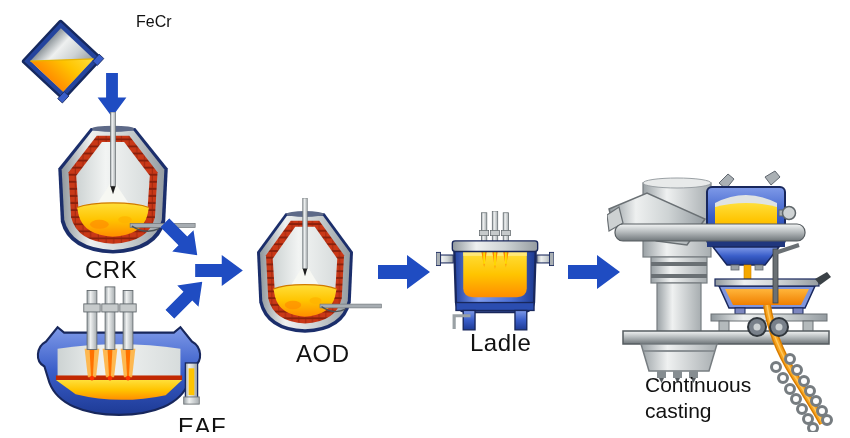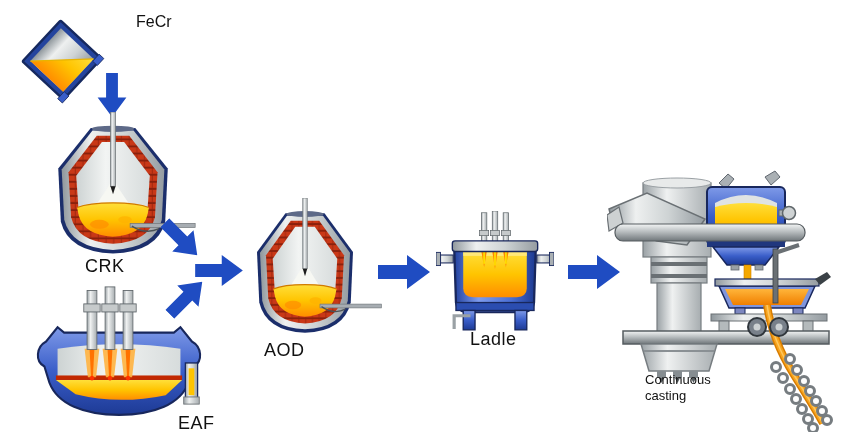--- a/index.html
+++ b/index.html
@@ -2,22 +2,22 @@
 <html style="--arrow-blue: #1f4cc2; --outline-navy: #1b2e6b; --refractory-red: #c93817; --melt-yellow: #ffc400; --melt-orange: #ff8d00; --steel-grey: #c9cdce; --equipment-blue: #3a5ec9; --strand-orange: #f29111; --background: #ffffff;"><head>
 <meta charset="utf-8">
 <style>
   *{margin:0;padding:0;box-sizing:border-box}
   html,body{background:#fff}
   body{font-family:"Liberation Sans",sans-serif}
   #canvas{position:relative;width:850px;height:432px;background:var(--background,#ffffff);overflow:hidden}
   .abs{position:absolute}
   .lbl{position:absolute;color:#111;white-space:nowrap}
   .lbl-sm{font-size:16px}
-  .lbl-md{font-size:18px;letter-spacing:.5px}
-  .lbl-cc{font-size:13px;line-height:1.25;white-space:pre-line}
+  .lbl-md{font-size:24px;letter-spacing:.5px}
+  .lbl-cc{font-size:21px;line-height:1.25;white-space:pre-line}
   .arrow polygon{fill:var(--arrow-blue,#1f4cc2)}
 </style>
 </head>
 <body>
 
 <div id="canvas">
 
   <svg width="0" height="0" class="abs" aria-hidden="true">
     <defs>
       <linearGradient id="gShell" x1="0" y1="0" x2="1" y2="0">
@@ -158,21 +158,21 @@
     <ellipse cx="60" cy="127" rx="11" ry="5" fill="#ff9000" opacity="0.75"></ellipse>
     <ellipse cx="90" cy="122" rx="8" ry="4" fill="#ffb300" opacity="0.8"></ellipse>
     <path d="M34,108 C52,101 100,101 118,108" fill="none" stroke="#d07a00" stroke-width="1.5"></path>
     <ellipse cx="76" cy="19" rx="25" ry="3.5" fill="#5e6a88"></ellipse>
     <rect x="73" y="0" width="6" height="84" fill="url(#gCol)" stroke="#6a7074" stroke-width="0.8"></rect>
     <path d="M73,84 h6 l-3,9 z" fill="#1c1c1c"></path>
     <rect x="96" y="126" width="82" height="4.5" fill="#a7adb2" stroke="#70767a" stroke-width="0.8"></rect>
     <path d="M98,129 q16,10 32,3" fill="none" stroke="#4c5256" stroke-width="1.6"></path>
   </svg>
 
-  <div class="lbl lbl-md" style="left:264px;top:340px">AOD</div>
+  <div class="lbl lbl-md" style="left:296px;top:340px">AOD</div>
 
   <svg class="abs arrow" style="left:378px;top:254px" width="52" height="36" viewBox="0 0 52 36">
     <polygon points="0,11 29,11 29,1 52,18 29,35 29,25 0,25"></polygon>
   </svg>
 
   <svg class="abs" style="left:436px;top:211px" width="118" height="125" viewBox="0 0 130 142" preserveAspectRatio="none">
     <g>
       <rect x="50" y="2" width="6" height="52" fill="url(#gCol)" stroke="#61686c" stroke-width="0.8"></rect>
       <rect x="62" y="0" width="6" height="54" fill="url(#gCol)" stroke="#61686c" stroke-width="0.8"></rect>
       <rect x="74" y="2" width="6" height="52" fill="url(#gCol)" stroke="#61686c" stroke-width="0.8"></rect>

